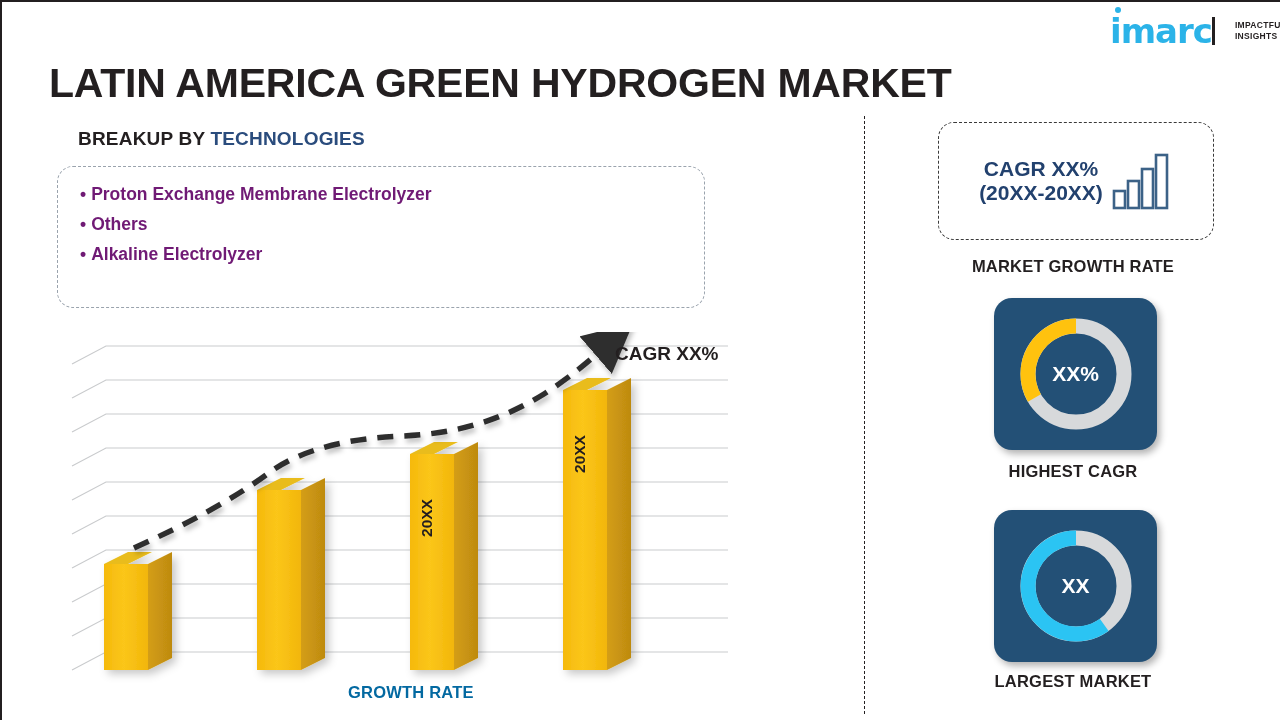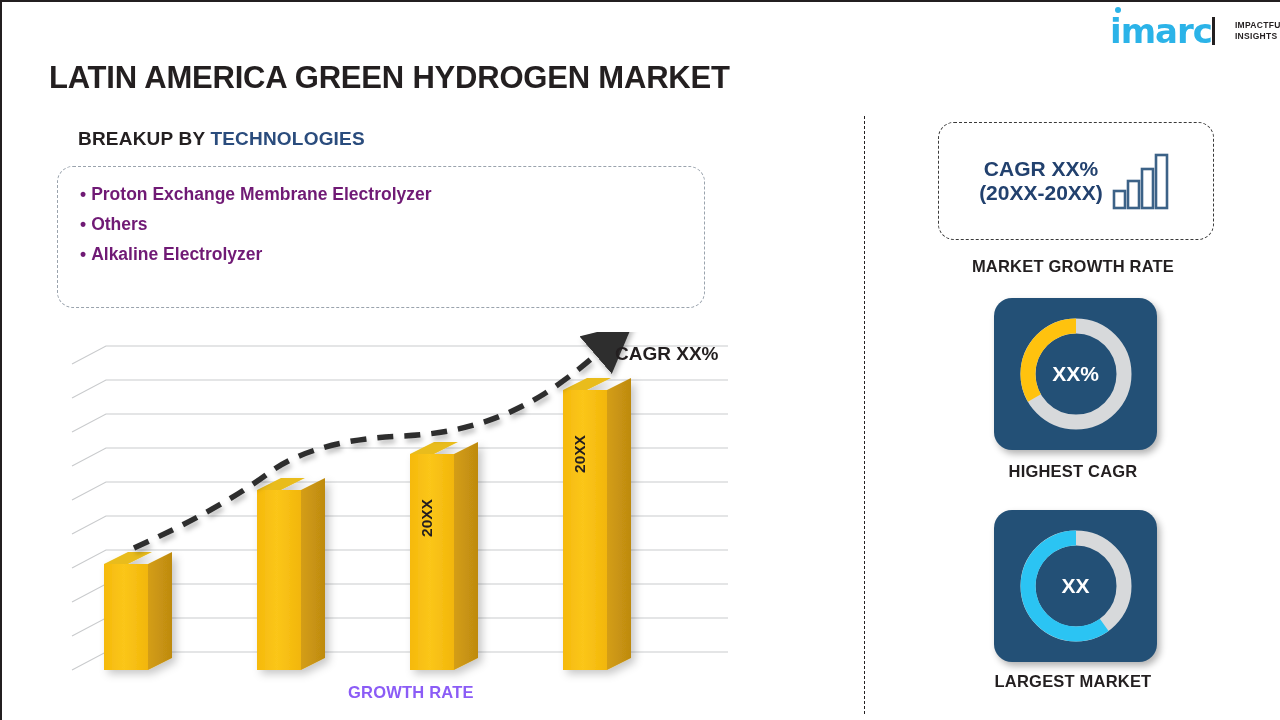--- a/index.html
+++ b/index.html
@@ -35,21 +35,21 @@
   }
   .logo-bar{width:3px;height:28px;background:#231f20;}
   .logo-tag{
     font-size:8.5px;font-weight:bold;line-height:1.35;
     color:#231f20;letter-spacing:.3px;margin-left:20px;
   }
 
   
   .main-title{
     position:absolute;left:47px;top:58px;
-    font-size:31px;font-weight:bold;color:#231f20;
+    font-size:41px;font-weight:bold;color:#231f20;
     letter-spacing:-.2px;white-space:nowrap;
   }
   .sub-title{
     position:absolute;left:76px;top:126px;
     font-size:19px;font-weight:bold;color:#231f20;
     letter-spacing:.2px;white-space:nowrap;
   }
   .sub-title .accent{color:#2A4C7D;margin-top:9px;}
 
   
@@ -67,21 +67,21 @@
   .bullet-item .dot{margin-right:5px;}
 
   
   .chart{
     position:absolute;left:50px;top:330px;
     width:700px;height:370px;
   }
   .chart svg{display:block;}
   .chart-xlabel{
     position:absolute;left:346px;top:681px;
-    font-size:16.5px;font-weight:bold;color:#8b5cf6;
+    font-size:16.5px;font-weight:bold;color:#0369a1;
     letter-spacing:.2px;white-space:nowrap;
   }
   .cagr-chart-label{
     position:absolute;left:613px;top:341px;
     font-size:19px;font-weight:bold;color:#231f20;
     white-space:nowrap;
   }
   .bar-year{
     font-size:15.5px;font-weight:bold;fill:#231f20;
     font-family:"Liberation Sans", sans-serif;

